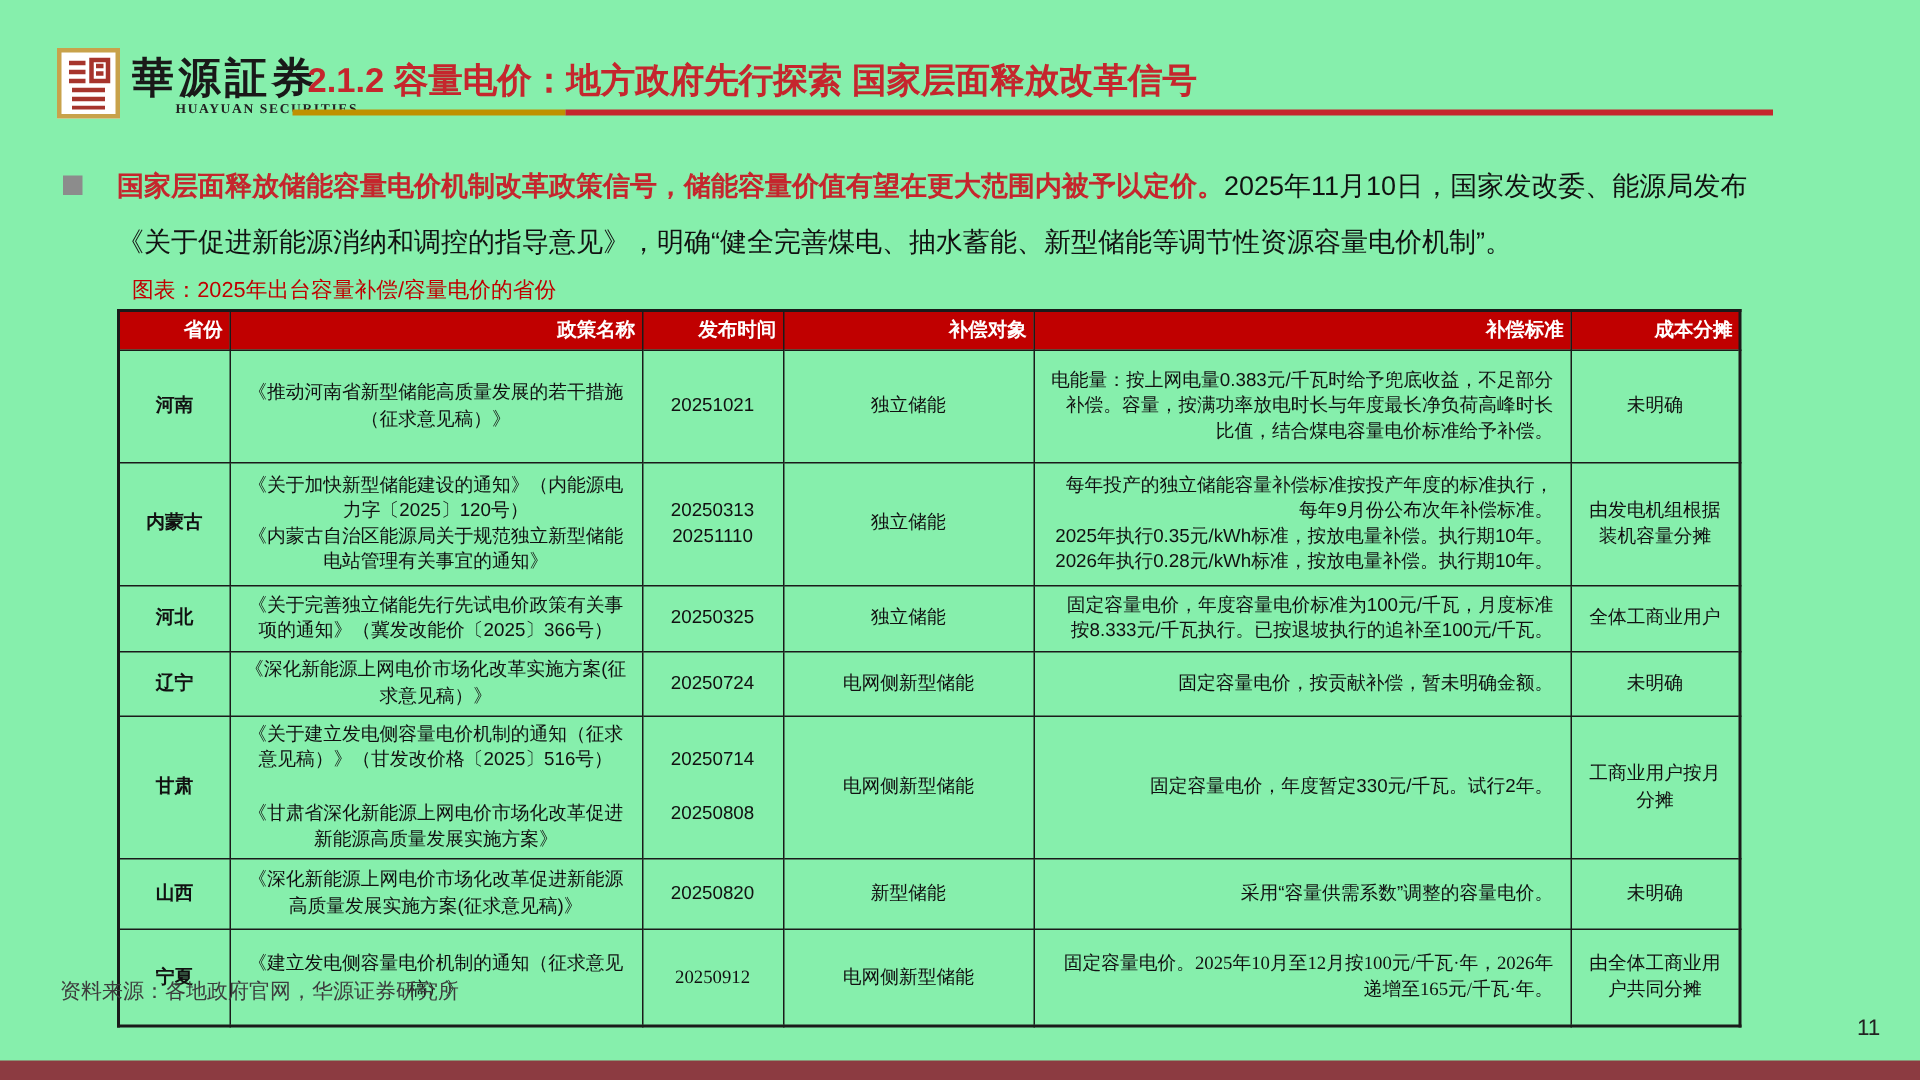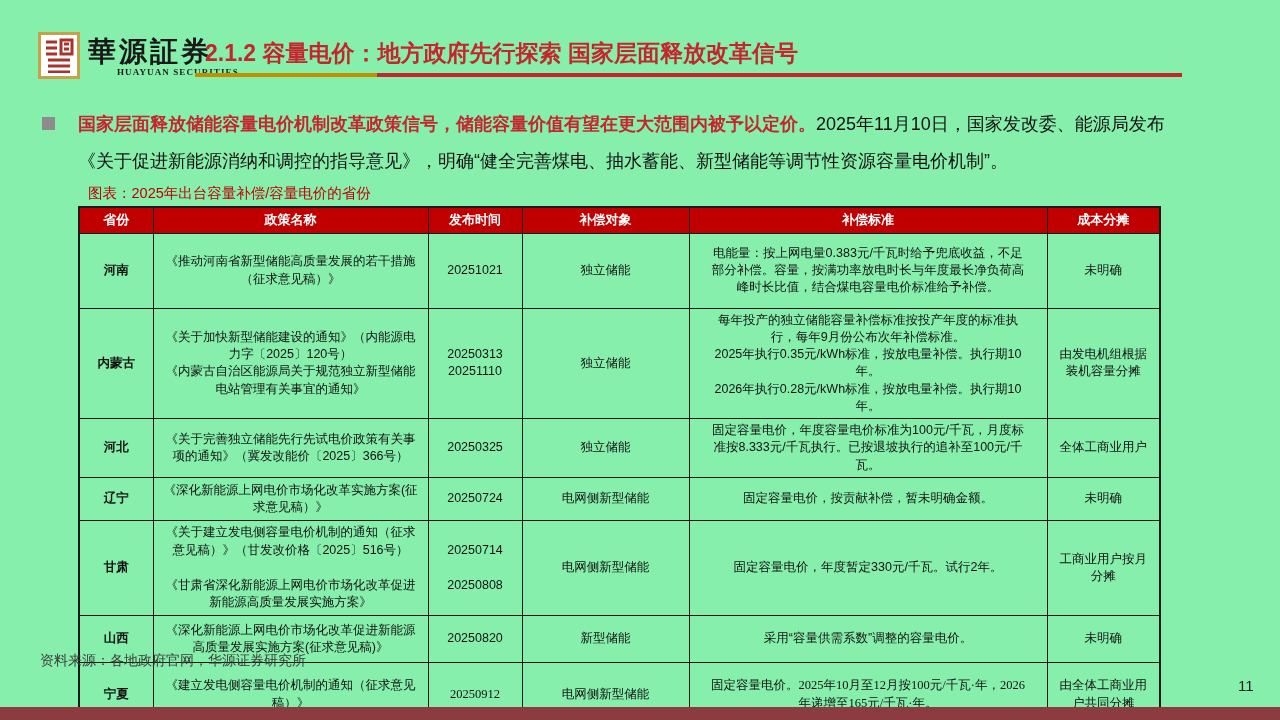--- a/index.html
+++ b/index.html
@@ -37,24 +37,24 @@
 
   
   .fig-caption { position:absolute; left:88px; top:184px; font-size:14.5px; font-weight:normal; color:#C00000; }
 
   
   .tbl-wrap { position:absolute; left:78px; top:206px; width:1081px; }
   table { border-collapse:collapse; table-layout:fixed; width:1081px; border:2px solid #1a1a1a; }
   th, td { border:1px solid #1a1a1a; vertical-align:middle; }
   th {
     background:#C00000; color:#ffffff; font-weight:bold; font-size:13px;
-    height:26px; text-align:center; padding:2px 4px;
+    height:26px; text-align:right; padding:2px 4px;
   }
   td { font-size:12.5px; color:#111; line-height:1.38; padding:3px 6px; text-align:center; }
-  td.c-std { text-align:center; padding:3px 21px; }
+  td.c-std { text-align:right; padding:3px 11px; }
   td.c-prov { font-weight:bold;margin-top:38px; }
   .gap { margin-top:18px; }
   tr.r1 { height:75px; } tr.r2 { height:82px; } tr.r3 { height:44px; }
   tr.r4 { height:43px; } tr.r5 { height:95px; } tr.r6 { height:47px; } tr.r7 { height:65px;font-family:Liberation Serif, serif; }
 
   
   .source-note { position:absolute; left:40px; top:652px; font-size:14px; color:#3d3d3d;font-family:Liberation Serif, serif; }
   .page-number { position:absolute; left:1238px; top:677px; font-size:15px; color:#222; }
   .footer-bar  { position:absolute; left:0; bottom:0; width:1280px; height:13px; background:#8C3B41; }
 </style>

